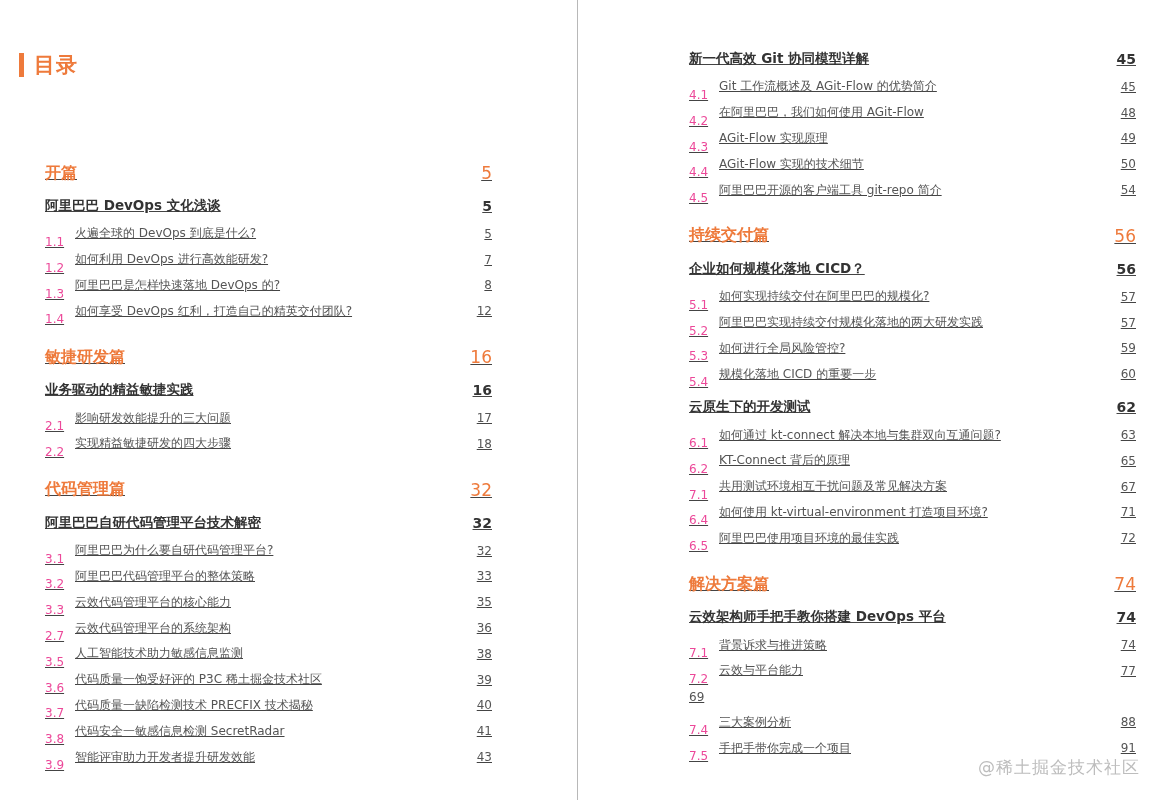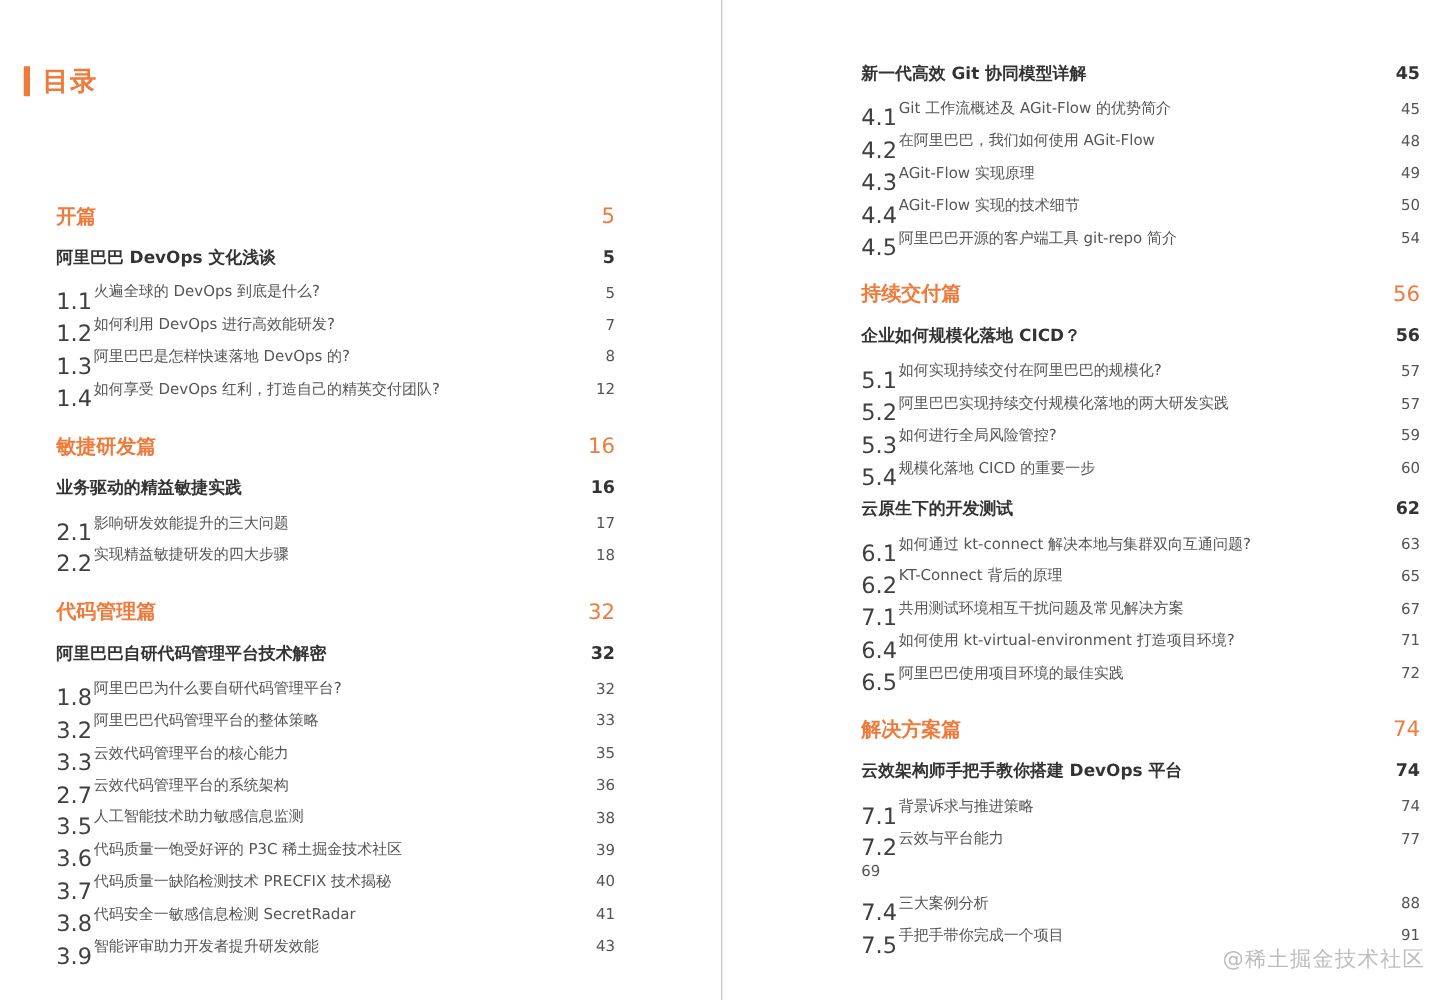--- a/index.html
+++ b/index.html
@@ -10,38 +10,38 @@
     }
     .page { position: absolute; top: 0; height: 800px; background: #fff; }
     .page-left { left: 0; width: 577px; }
     .page-right { left: 578px; width: 583px; }
     .divider { position: absolute; left: 577px; top: 0; width: 1px; height: 800px; background: #b8b8b8; }
 
     .toc-title { position: absolute; left: 19px; top: 52px; height: 26px; display: flex; align-items: center; }
     .toc-title .bar { width: 5px; height: 24px; background: #ee7a3b; margin-right: 10px; }
     .toc-title .text { font-size: 21px; font-weight: bold; color: #ee7a3b; letter-spacing: 1px; }
 
-    .col { position: absolute; }
+    .col { position: absolute; text-decoration: underline; }
     .col-left { left: 45px; width: 447px; top: 160px; }
     .col-right { left: 689px; width: 447px; top: 48px; }
 
     .row { display: flex; align-items: center; justify-content: space-between; white-space: nowrap; }
     .row .pg { }
 
     .part { height: 26px; margin-top: 0; gap: 44px; }
     .part .label { font-size: 16px; font-weight: bold; color: #ee7a3b; }
     .part .pg { font-size: 17px; color: #ee7a3b; }
 
     .chapter { height: 22px; margin-top: 9px; margin-bottom: 4px; }
     .chapter .label { font-size: 13.5px; font-weight: bold; color: #333; }
     .chapter .pg { font-size: 14px; font-weight: bold; color: #333; }
 
     .section { height: 25.8px; }
     .section .left { display: flex; align-items: center; }
-    .section .num { font-size: 18px; color: #404040; width: 30px; margin-top: 16px; }
+    .section .num { font-size: 12px; color: #ec4899; width: 30px; margin-top: 16px; }
     .section .label { font-size: 12px; color: #555; }
     .section .pg { font-size: 12px; color: #555; }
 
     .gap-part { height: 20px; }
 
     .watermark {
       position: absolute; left: 978px; top: 756px;
       font-size: 17px; color: #bdbdbd; letter-spacing: 1px;
       font-family: "DejaVu Sans", sans-serif;
     }
@@ -124,21 +124,21 @@
     <div class="row part">
       <span class="label">代码管理篇</span>
       <span class="pg">32</span>
     </div>
     <div class="row chapter">
       <span class="label">阿里巴巴自研代码管理平台技术解密</span>
       <span class="pg">32</span>
     </div>
     <div class="row section">
         <span class="left">
-          <span class="num">1.8</span>
+          <span class="num">3.1</span>
           <span class="label">阿里巴巴为什么要自研代码管理平台?</span>
         </span>
         <span class="pg">32</span>
       </div>
     <div class="row section">
         <span class="left">
           <span class="num">3.2</span>
           <span class="label">阿里巴巴代码管理平台的整体策略</span>
         </span>
         <span class="pg">33</span>

